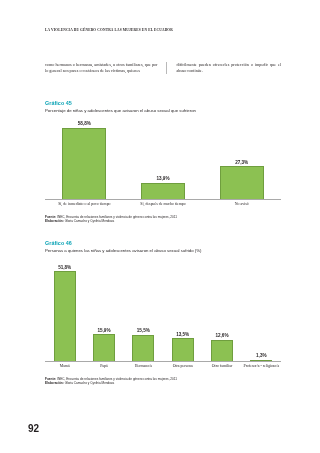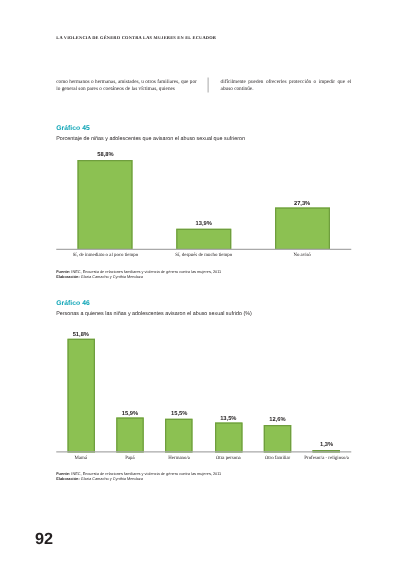--- a/index.html
+++ b/index.html
@@ -160,21 +160,21 @@
     color: #231f20;
   }
   .source b { font-weight: 700; }
 
   
   .folio {
     position: absolute;
     left: 28px;
     top: 423px;
     font-family: "Liberation Sans", sans-serif;
-    font-size: 13px;
+    font-size: 10px;
     font-weight: 700;
     color: #231f20;
   }
 </style>
 </head>
 <body>
 
 <div class="page">
 
   <div class="running-head">LA VIOLENCIA DE GÉNERO CONTRA LAS MUJERES EN EL ECUADOR</div>

